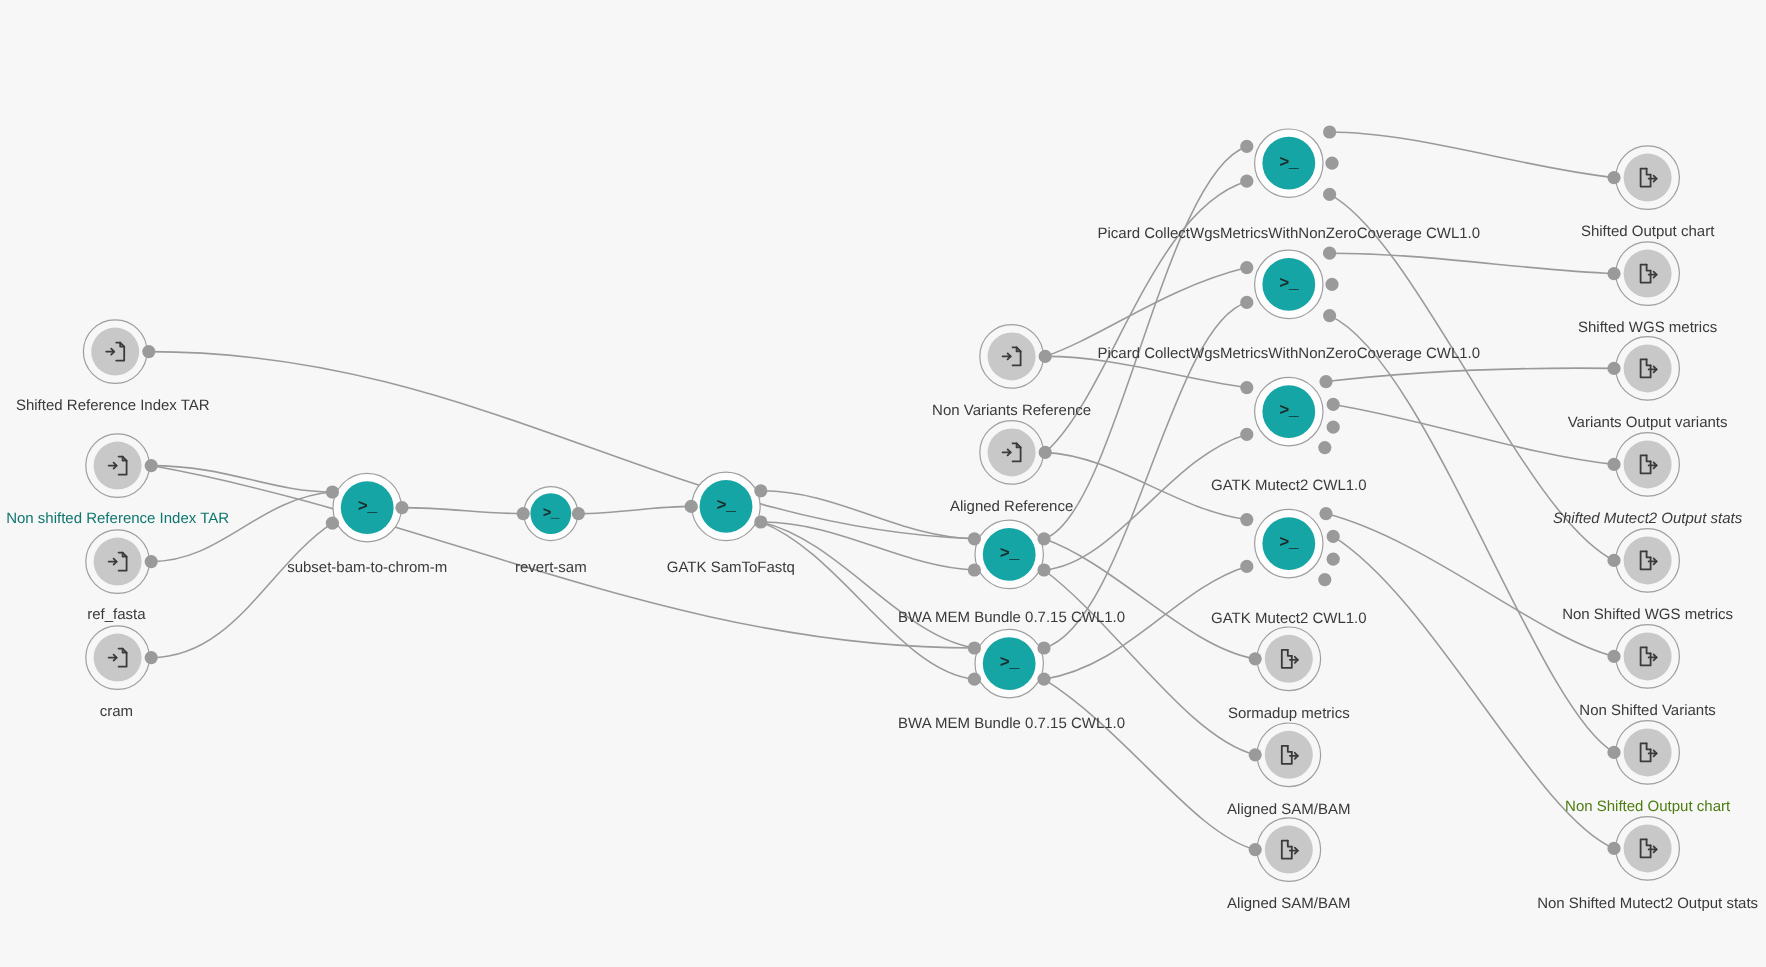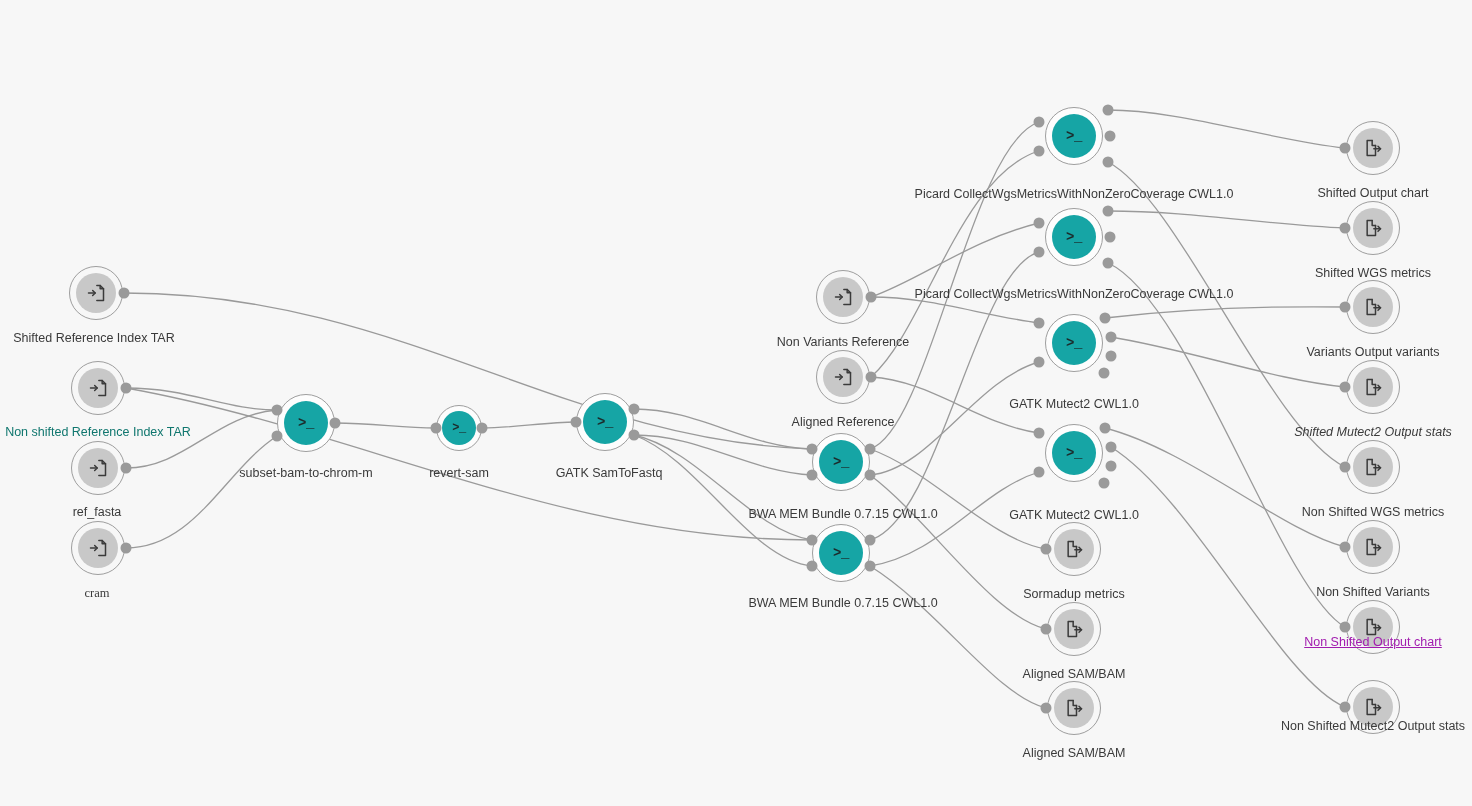--- a/index.html
+++ b/index.html
@@ -188,21 +188,21 @@
                 <path d="M13 3h4l4 4v14h-8"></path>
                 <path d="M17 3v4h4"></path>
                 <path d="M3 12h8"></path>
                 <path d="M8 9l3 3-3 3"></path>
               </svg>
             </span>
           </div>
         </div>
       </div>
       <div class="port" style="left: 126px; top: 548px; background: rgb(154, 154, 154);"></div>
-      <div class="label" style="left: 97px; top: 587px; color: rgb(58, 58, 58); font-family: Liberation Serif, serif;">cram</div>
+      <div class="label" style="left: 97px; top: 587px; color: rgb(58, 58, 58);">cram</div>
       <div class="node node-proc" style="left: 306px; top: 423px;">
         <div class="ring">
           <div class="disc" style="background: rgb(22, 165, 165);">
             <span>&gt;_</span>
           </div>
         </div>
       </div>
       <div class="port" style="left: 277px; top: 410px; background: rgb(154, 154, 154);"></div>
       <div class="port" style="left: 277px; top: 436px; background: rgb(154, 154, 154);"></div>
       <div class="port" style="left: 335px; top: 423px; background: rgb(154, 154, 154);"></div>
@@ -490,31 +490,31 @@
                 <path d="M11 3H5v18h10V9"></path>
                 <path d="M11 3v6h4"></path>
                 <path d="M13 13h8"></path>
                 <path d="M18 10l3 3-3 3"></path>
               </svg>
             </span>
           </div>
         </div>
       </div>
       <div class="port" style="left: 1345px; top: 627px; background: rgb(154, 154, 154);"></div>
-      <div class="label" style="left: 1373px; top: 636px; color: #a21caf; text-decoration: underline;">Non Shifted Output chart</div>
+      <div class="label" style="left: 1373px; top: 666px; color: #4d7c0f;">Non Shifted Output chart</div>
       <div class="node node-io" style="left: 1373px; top: 707px;">
         <div class="ring">
           <div class="disc" style="background: rgb(200, 200, 200);">
             <span>
               <svg class="icon-svg" width="20" height="20" viewBox="0 0 24 24" fill="none" stroke="#3a3a3a" stroke-width="1.8" stroke-linecap="round" stroke-linejoin="round">
                 <path d="M11 3H5v18h10V9"></path>
                 <path d="M11 3v6h4"></path>
                 <path d="M13 13h8"></path>
                 <path d="M18 10l3 3-3 3"></path>
               </svg>
             </span>
           </div>
         </div>
       </div>
       <div class="port" style="left: 1345px; top: 707px; background: rgb(154, 154, 154);"></div>
-      <div class="label" style="left: 1373px; top: 720px; color: rgb(58, 58, 58);">Non Shifted Mutect2 Output stats</div>
+      <div class="label" style="left: 1373px; top: 747px; color: rgb(58, 58, 58);">Non Shifted Mutect2 Output stats</div>
     </div>
 </div>
 
 </body></html>

